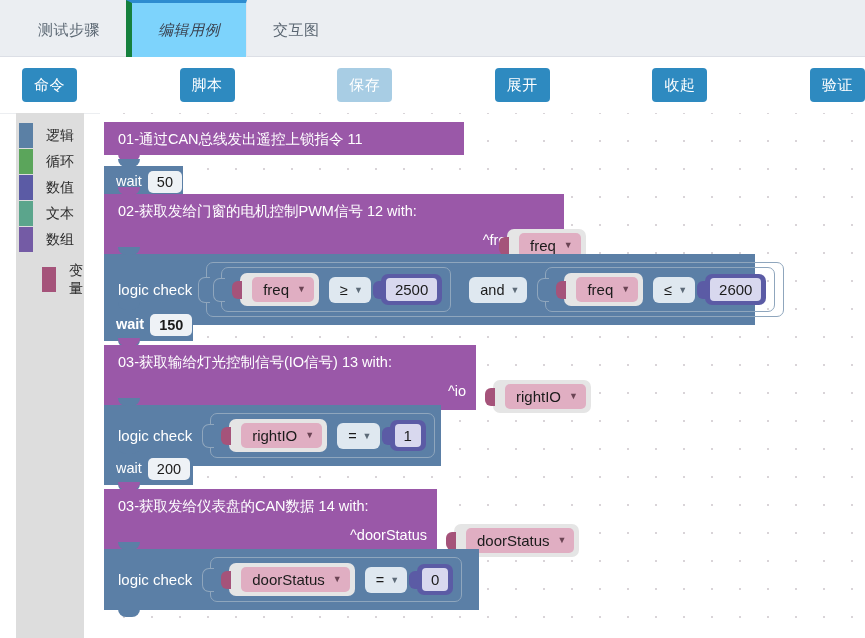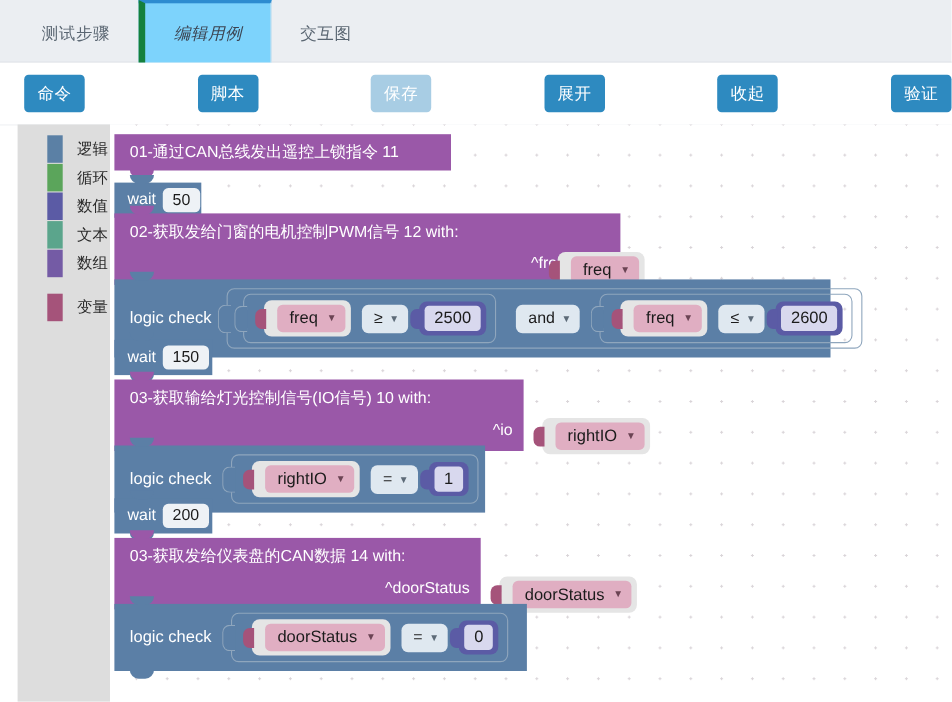--- a/index.html
+++ b/index.html
@@ -48,32 +48,31 @@
   
   .workspace {
     position: absolute; left: 0; top: 113px; width: 865px; height: 525px;
     background: #ffffff; overflow: hidden;
   }
   .ws-border { position:absolute; left:0; top:0; width:100%; height:100%;
                border-top:1px solid #eceef1; pointer-events:none; }
 
   
   .palette {
-    position: absolute; left: 16px; top: 0; width: 84px; height: 525px;
+    position: absolute; left: 16px; top: 0; width: 68px; height: 525px;
     background: #dddddd;
-    padding-left: 24px;
   }
   .cat {
     position: relative; height: 26px; display: flex; align-items: center;
     padding-left: 30px; font-size: 14px; color: #2a2a2a; cursor: pointer;
   }
   .cat .swatch {
     position: absolute; left: 3px; top: 0px; width: 14px; height: 25px;
   }
-  .cat.gap { margin-top: 14px; }
+  .cat.gap { margin-top: 14px; margin-left: 23px; }
 
   
   .canvas {
     position: absolute; left: 100px; top: 0; right: 0; height: 525px;
     background-color: #ffffff;
     background-image: radial-gradient(#d9d4d8 1.1px, transparent 1.2px);
     background-size: 28px 28px;
     background-position: 10px 14px;
   }
 
@@ -224,21 +223,21 @@
       <span>数组</span>
     </div>
     <div class="cat gap">
       <span class="swatch" style="background:#a5537a"></span>
       <span>变量</span>
     </div>
   </div>
 
   <div class="blocks">
 
-    <div class="blk cmd notch-bot" style="left:104px; top:9px; width:306px;">
+    <div class="blk cmd notch-bot" style="left:104px; top:9px; width:360px;">
       <div class="blk-label">01-通过CAN总线发出遥控上锁指令   11</div>
     </div>
 
     <div class="blk wait notch-top notch-bot" style="left:104px; top:53px; width:79px;">
       <div class="blk-label" style="padding:5px 9px 5px 12px;">
         <span>wait</span>
         <span class="field">50</span>
       </div>
     </div>
 
@@ -296,28 +295,28 @@
             <span class="num">
               <span class="inner">2600</span>
             </span>
           </span>
 
         </span>
       </div>
     </div>
 
     <div class="blk wait notch-top notch-bot" style="left:104px; top:196px; width:89px;">
-      <div class="blk-label" style="padding:5px 9px 5px 12px;">
+      <div class="blk-label" style="padding:5px 9px 5px 12px;font-weight:bold;">
         <span>wait</span>
         <span class="field">150</span>
       </div>
     </div>
 
     <div class="blk cmd notch-top notch-bot" style="left:104px; top:232px; width:372px;">
-      <div class="blk-label">03-获取输给灯光控制信号(IO信号)     10   with:</div>
+      <div class="blk-label">03-获取输给灯光控制信号(IO信号)     13   with:</div>
       <div class="row2">
         <span>^io</span>
       </div>
     </div>
     <div class="var" style="position:absolute; left:483px; top:267px;">
       <span class="inner">
         <span>rightIO</span>
         <span class="caret">▼</span>
       </span>
     </div>

